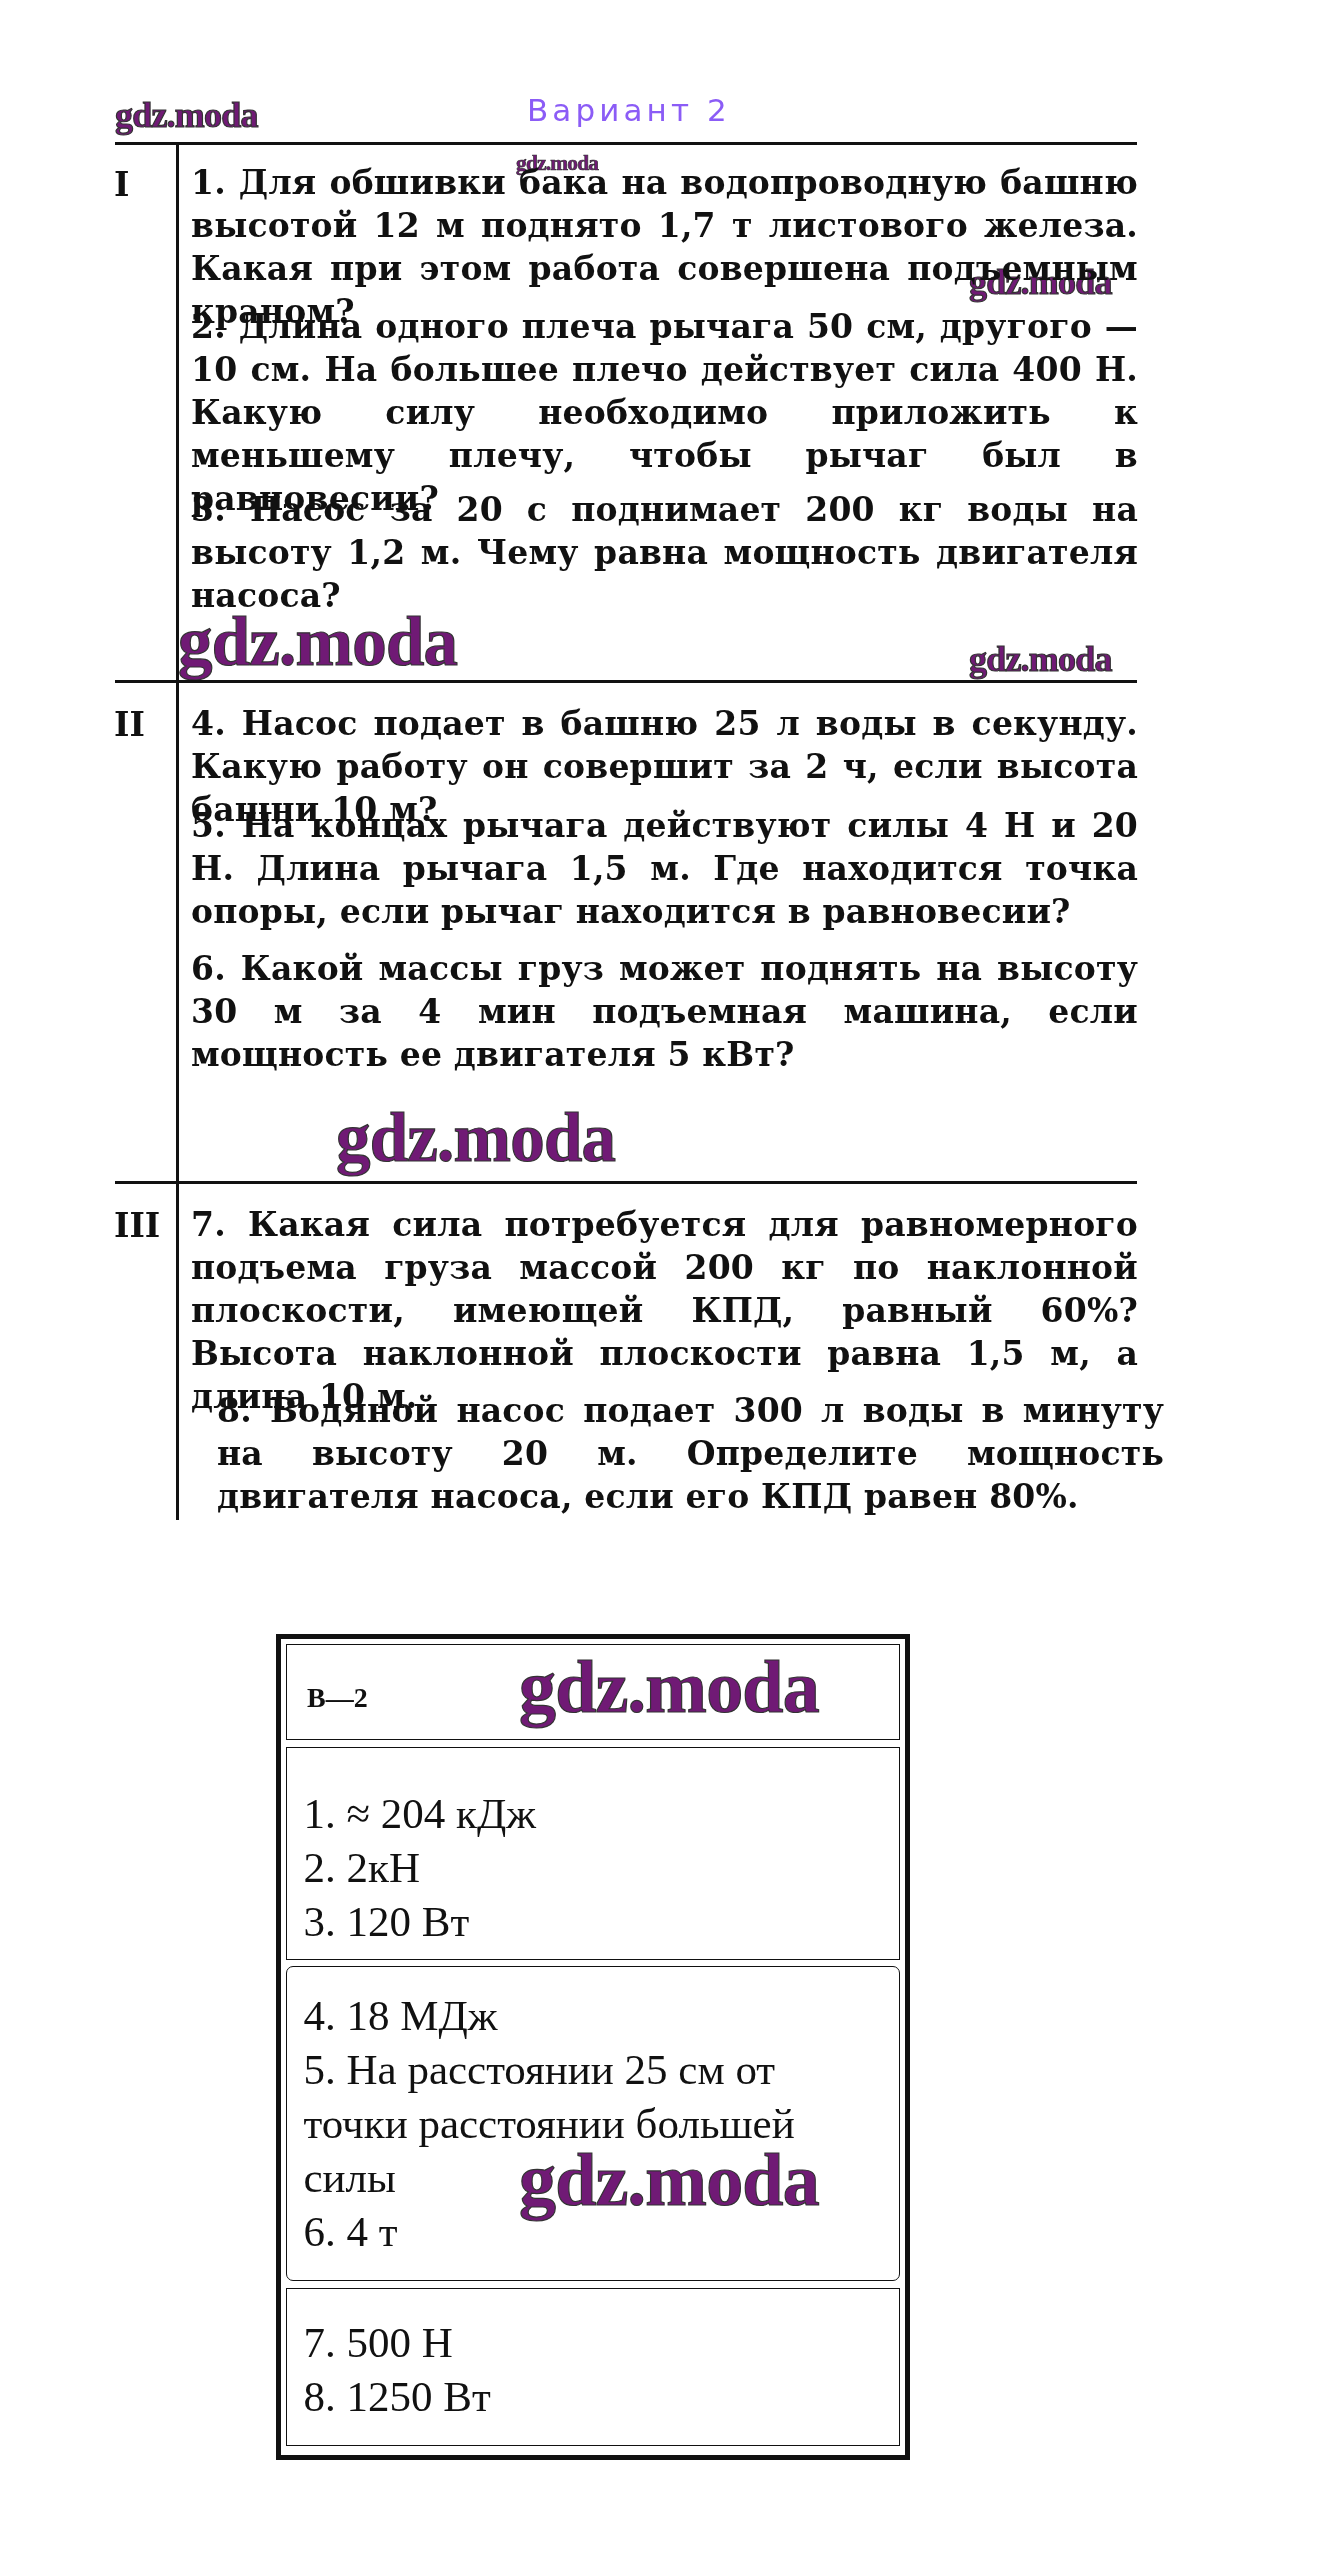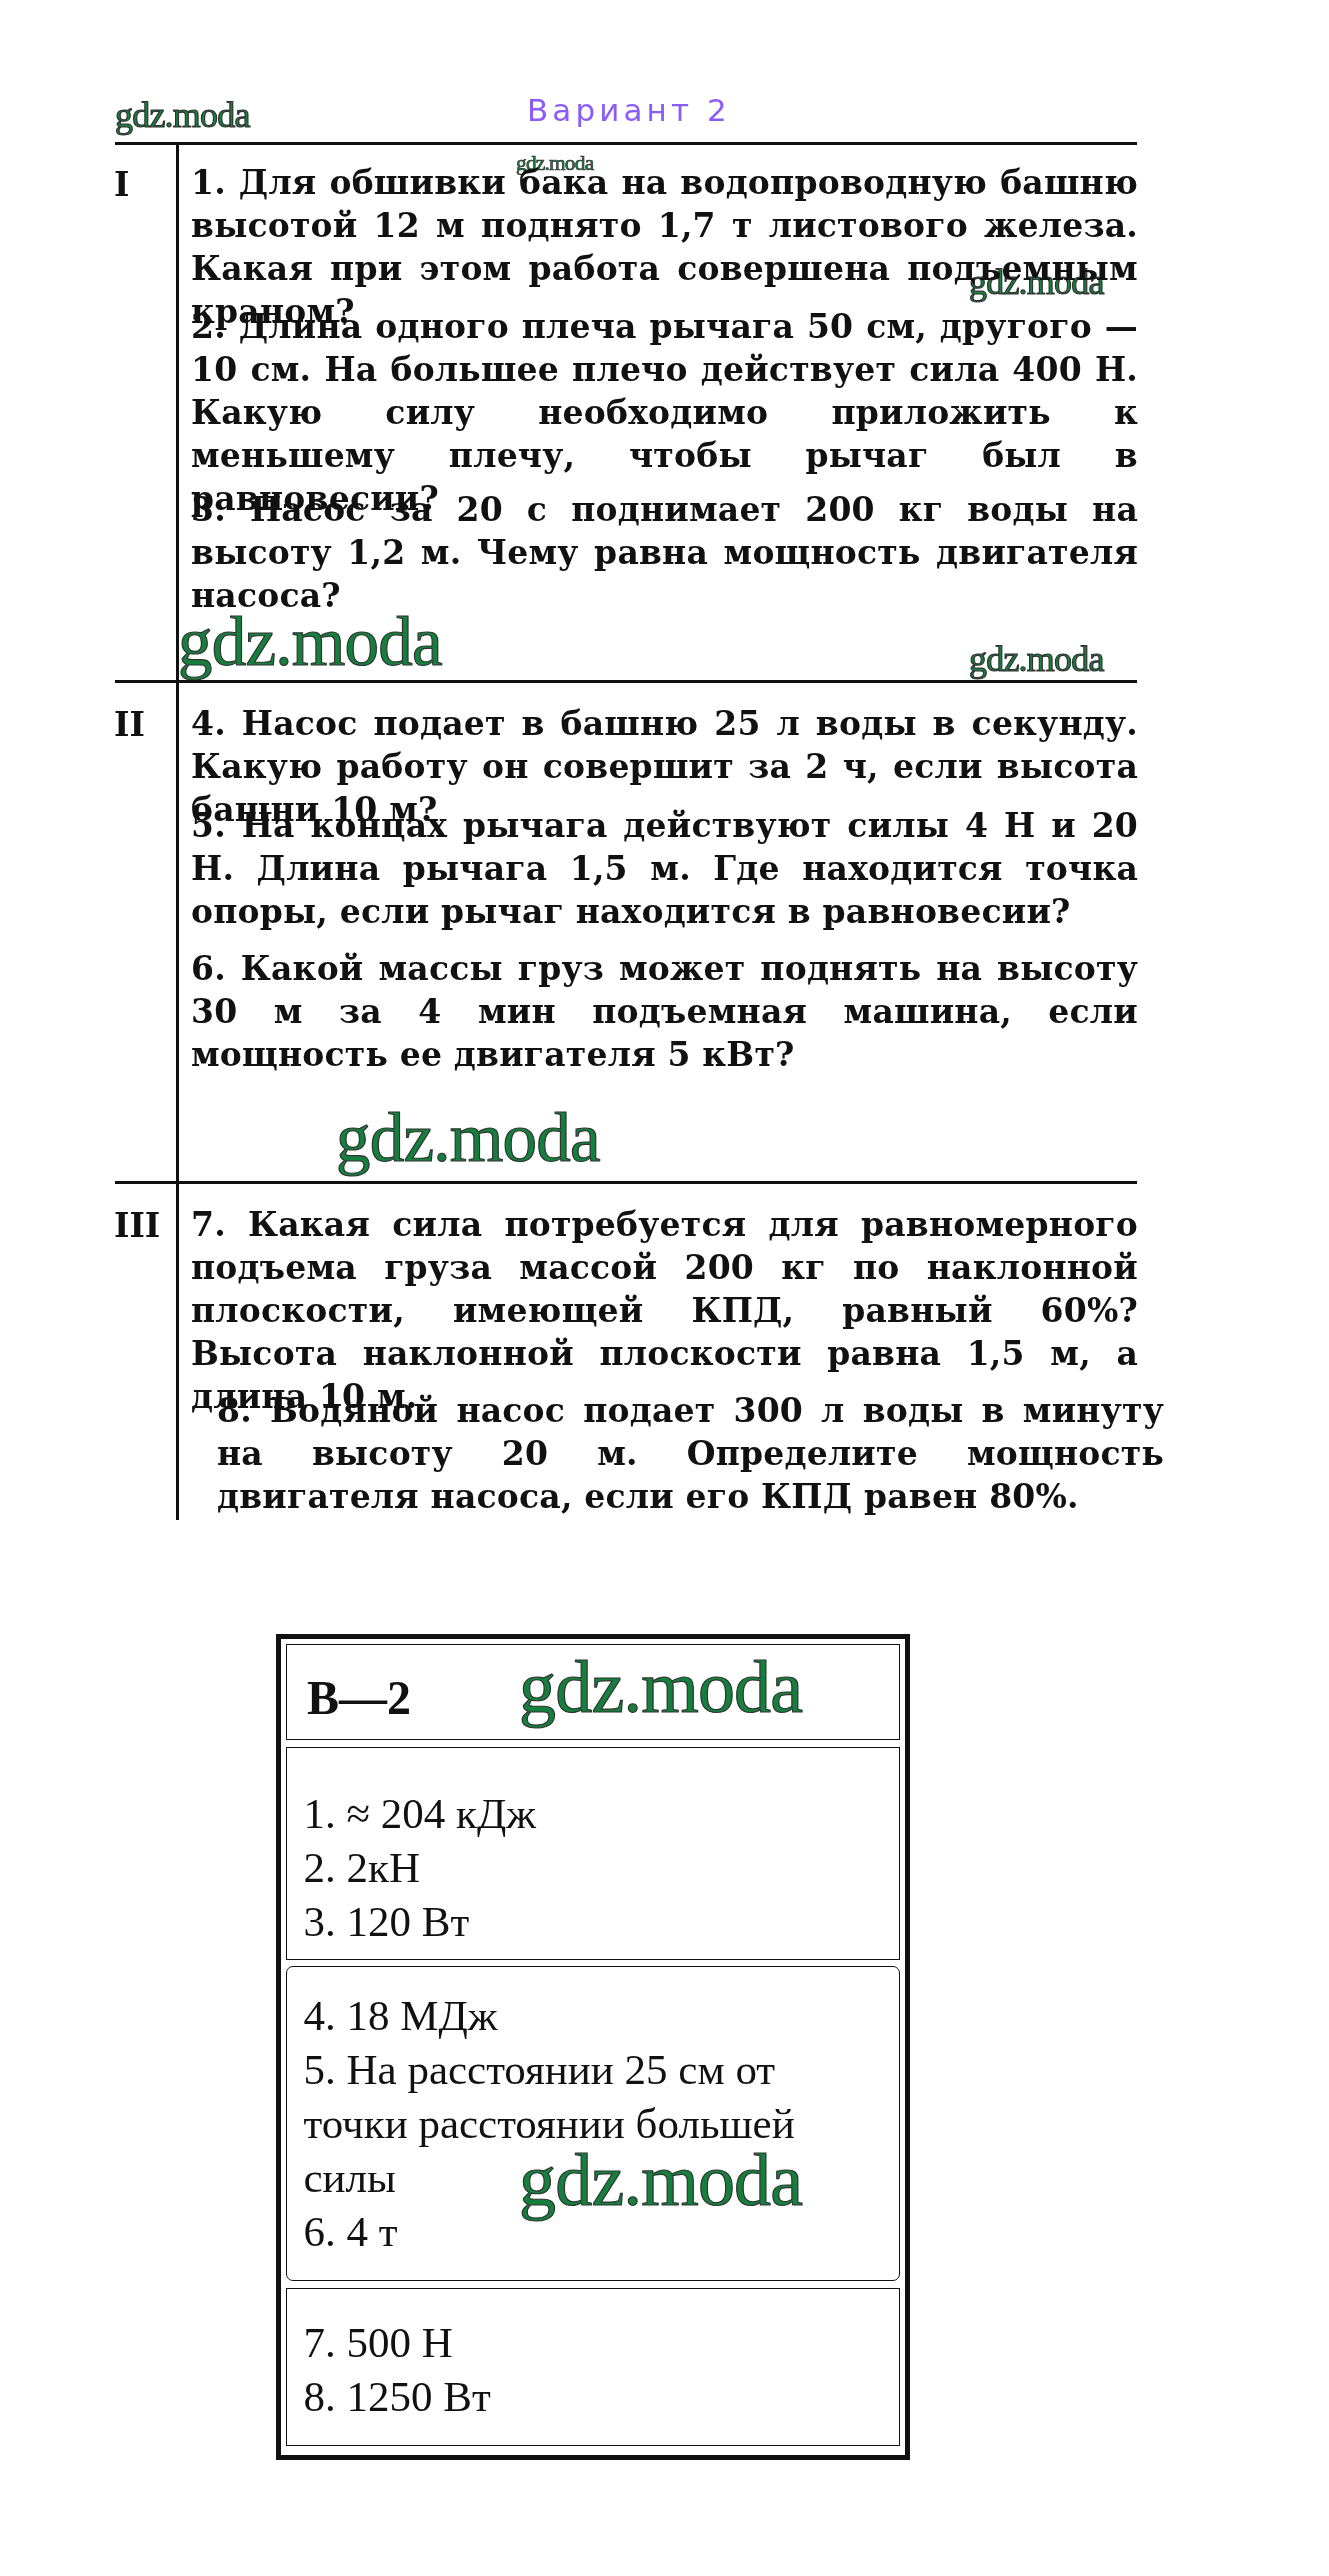--- a/index.html
+++ b/index.html
@@ -2,22 +2,22 @@
 <html style="font-size:13px"><head>
 <meta charset="utf-8">
 <style>
   * { box-sizing: border-box; margin: 0; padding: 0; }
   html, body { width: 1330px; height: 2576px; background: #ffffff; }
   body { position: relative; font-family: "DejaVu Serif", serif; color: #111; overflow: hidden; }
 
   .wm {
     position: absolute;
     font-family: "Liberation Serif", serif;
-    font-weight: normal;
-    color: #15803d;
+    font-weight: bold;
+    color: #701a75;
     -webkit-text-stroke: 1.2px #333;
     letter-spacing: -0.8px;
     line-height: 1;
     white-space: nowrap;
   }
 
   .header-title {
     position: absolute; left: 527px; top: 92px;
     font-family: "DejaVu Sans", sans-serif; font-size: 31px; letter-spacing: 4.1px;
     color: #8b5cf6;
@@ -44,21 +44,21 @@
     background: #fff;
   }
   .ans-box {
     border: 1.6px solid #111; margin-bottom: 6.6px; position: relative;
     padding: 0 16.5px;
     font-family: "Liberation Serif", serif; font-size: 43px; line-height: 54px; color: #111;
   }
   .ans-box.head { height: 96px; }
   .ans-box .hdr {
     position: absolute; left: 20px; top: 26px;
-    font-family: "Liberation Serif", serif; font-weight: bold; font-size: 48px;
+    font-family: "Liberation Serif", serif; font-weight: bold; font-size: 28px;
   }
   .ans-line { display: block; white-space: nowrap; }
 </style>
 </head>
 <body>
 
 <div class="wm" style="left:115px; top:97px; font-size:36px;">gdz.moda</div>
 <div class="wm" style="left:516px; top:153px; font-size:21.4px; -webkit-text-stroke:0.7px #333;">gdz.moda</div>
 <div class="wm" style="left:969px; top:264px; font-size:36px;">gdz.moda</div>
 <div class="wm" style="left:178px; top:608px; font-size:69px;">gdz.moda</div>

